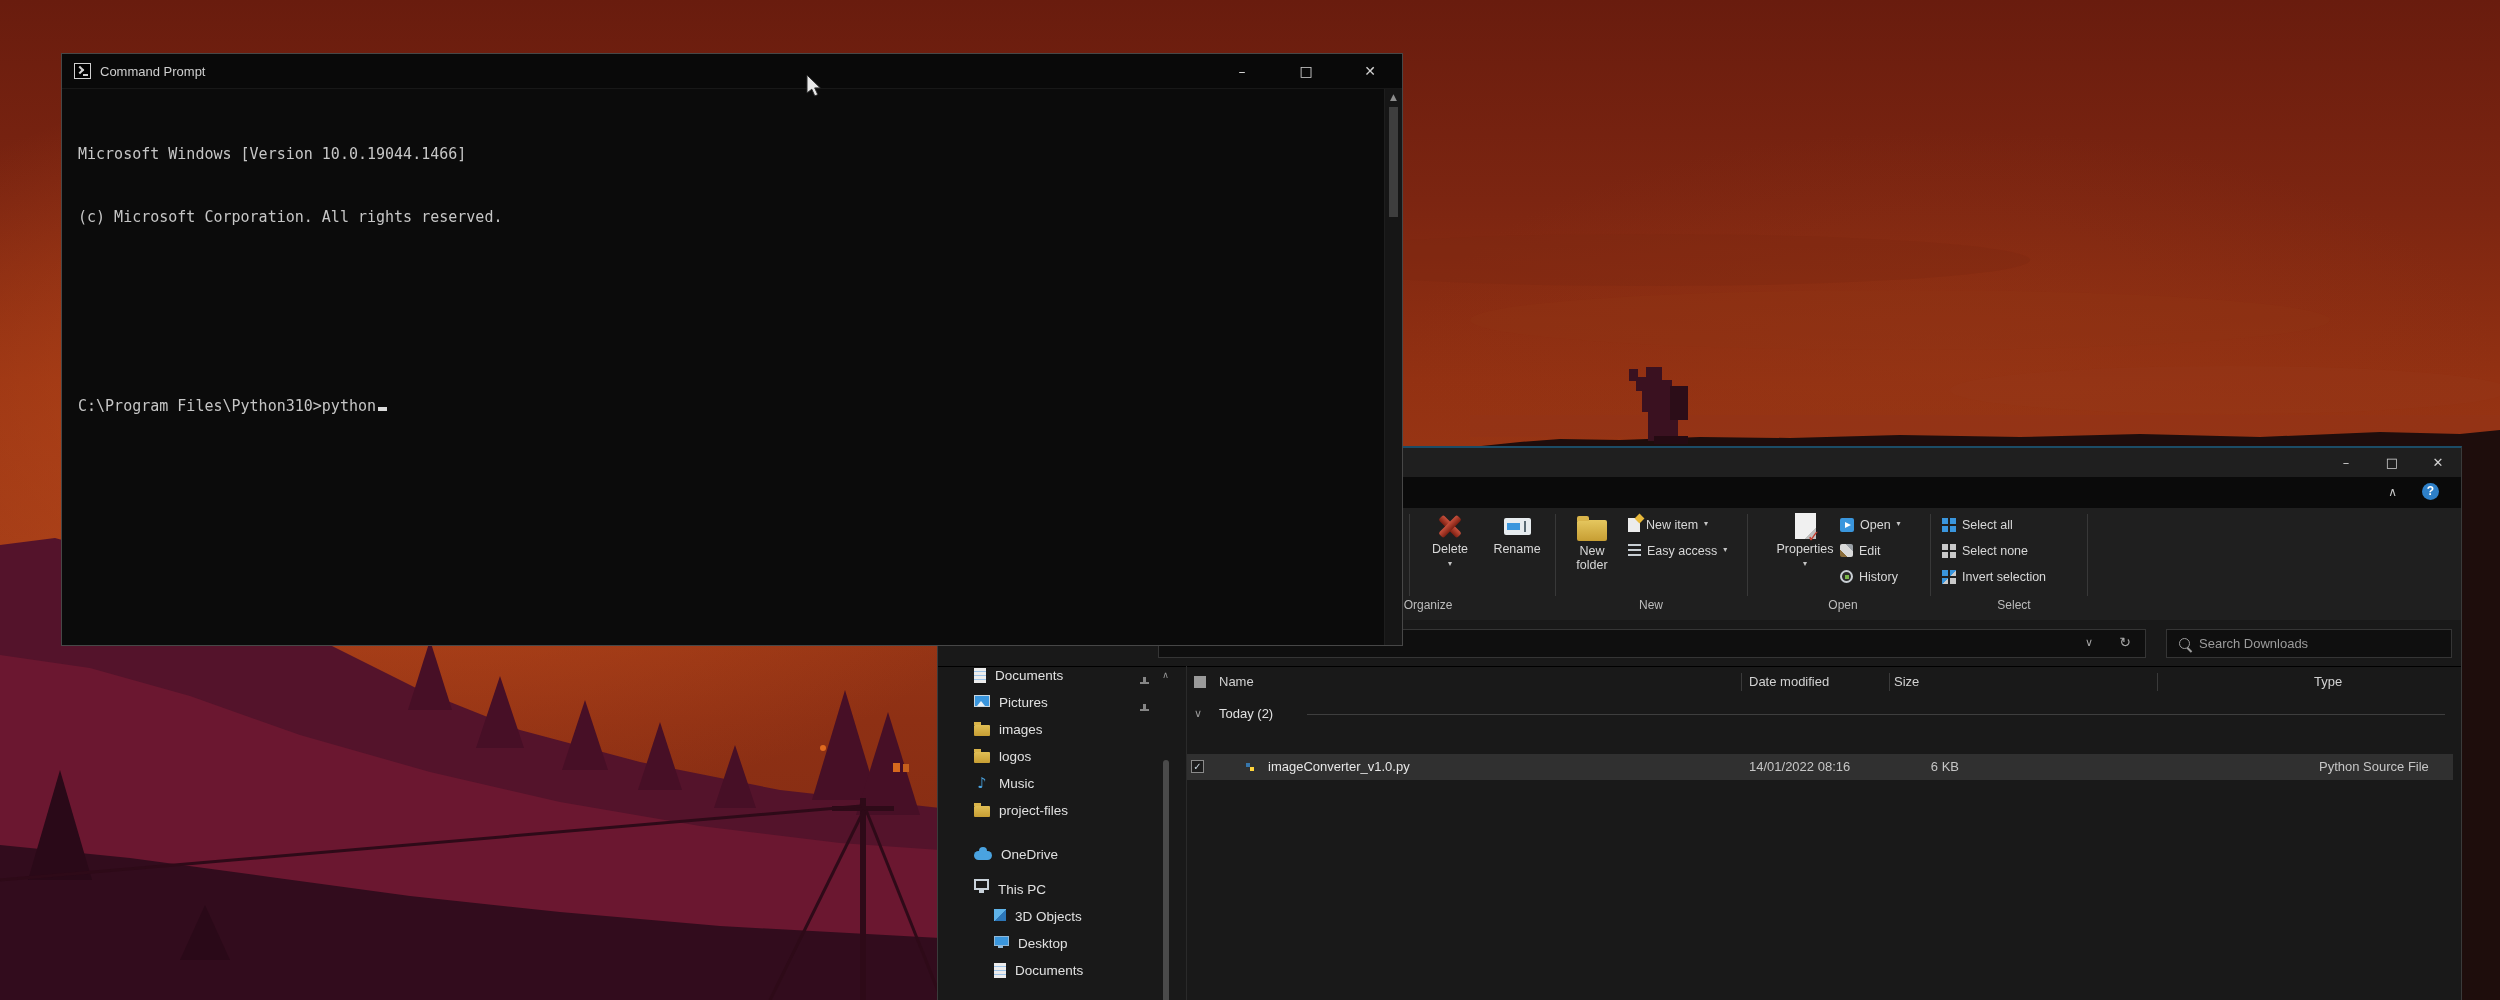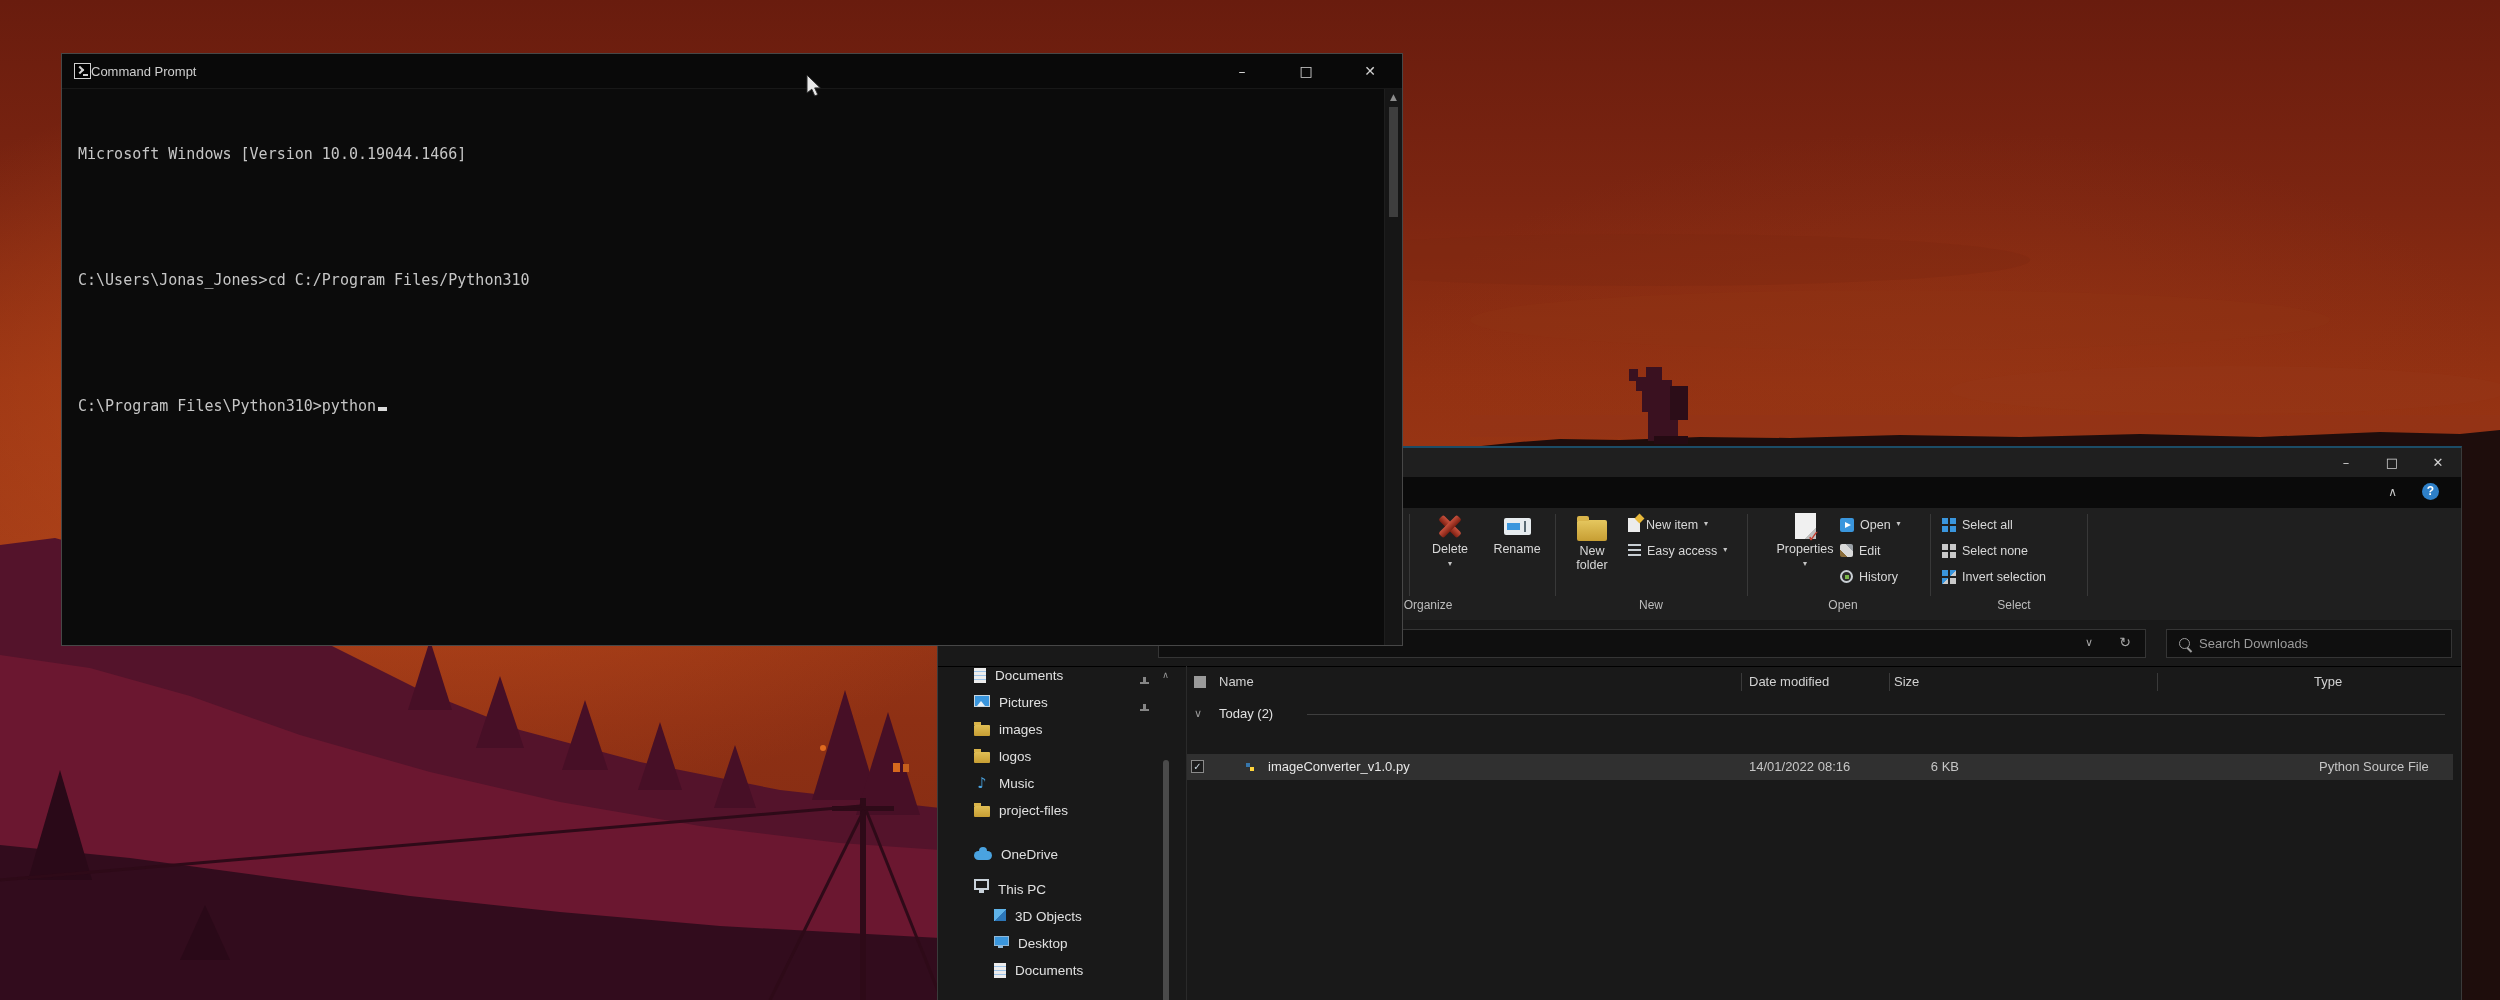--- a/index.html
+++ b/index.html
@@ -21,21 +21,21 @@
   .win-ctl{display:flex;align-items:center;justify-content:center;color:#D2D2D2;font-family:"DejaVu Sans",sans-serif}
   
   .cmd{
     position:absolute;left:61px;top:53px;width:1342px;height:593px;z-index:30;
     background:#0B0B0B;border:1px solid #474747;box-sizing:border-box;
   }
   .cmd-titlebar{height:34px;background:#090909;display:flex;align-items:center;border-bottom:1px solid #181818}
   .cmd-appicon{width:15px;height:14px;border:1px solid #CFCFCF;margin-left:12px;position:relative;background:#000}
   .cmd-appicon::before{content:"";position:absolute;left:2px;top:3px;width:4px;height:4px;border-left:2px solid #CFCFCF;border-bottom:2px solid #CFCFCF;transform:rotate(-135deg)}
   .cmd-appicon::after{content:"";position:absolute;right:2px;bottom:2px;width:5px;height:2px;background:#CFCFCF}
-  .cmd-title{color:#CFCFCF;font-size:13px;}
+  .cmd-title{color:#CFCFCF;font-size:13px;margin-left:9px}
   .cmd-controls{margin-left:auto;display:flex;height:100%}
   .cmd-ctl{width:64px;font-size:14px}
   .cmd-body{
     position:absolute;top:35px;left:0;right:17px;bottom:0;overflow:hidden;
     padding:13px 0 0 16px;font-family:"DejaVu Sans Mono",monospace;
     font-size:15px;line-height:21px;color:#C6C6C6;white-space:pre;
   }
   .cmd-line{height:21px}
   .cmd-caret{display:inline-block;width:9px;height:4px;background:#DADADA;margin-left:2px}
   .cmd-scroll{position:absolute;top:35px;right:0;bottom:0;width:17px;background:#161616;border-left:1px solid #1E1E1E}
@@ -374,22 +374,22 @@
     <span class="cmd-appicon"></span>
     <span class="cmd-title">Command Prompt</span>
     <div class="cmd-controls">
       <div class="win-ctl cmd-ctl glyph">–</div>
       <div class="win-ctl cmd-ctl glyph">□</div>
       <div class="win-ctl cmd-ctl glyph">✕</div>
     </div>
   </div>
   <div class="cmd-body">
     <div class="cmd-line">Microsoft Windows [Version 10.0.19044.1466]</div>
+    <div class="cmd-line">(c) Microsoft Corporation. All rights reserved.</div>
     <div class="cmd-line"></div>
-    <div class="cmd-line">C:\Users\Jonas_Jones&gt;cd C:/Program Files/Python310</div>
     <div class="cmd-line"></div>
     <div class="cmd-line"><span>C:\Program Files\Python310&gt;python</span><span class="cmd-caret"></span></div>
   </div>
   <div class="cmd-scroll">
     <div class="cmd-scroll-up">▲</div>
     <div class="cmd-thumb"></div>
   </div>
 </div>
 
 <svg class="mouse-cursor" width="18" height="24" viewBox="0 0 18 24">

